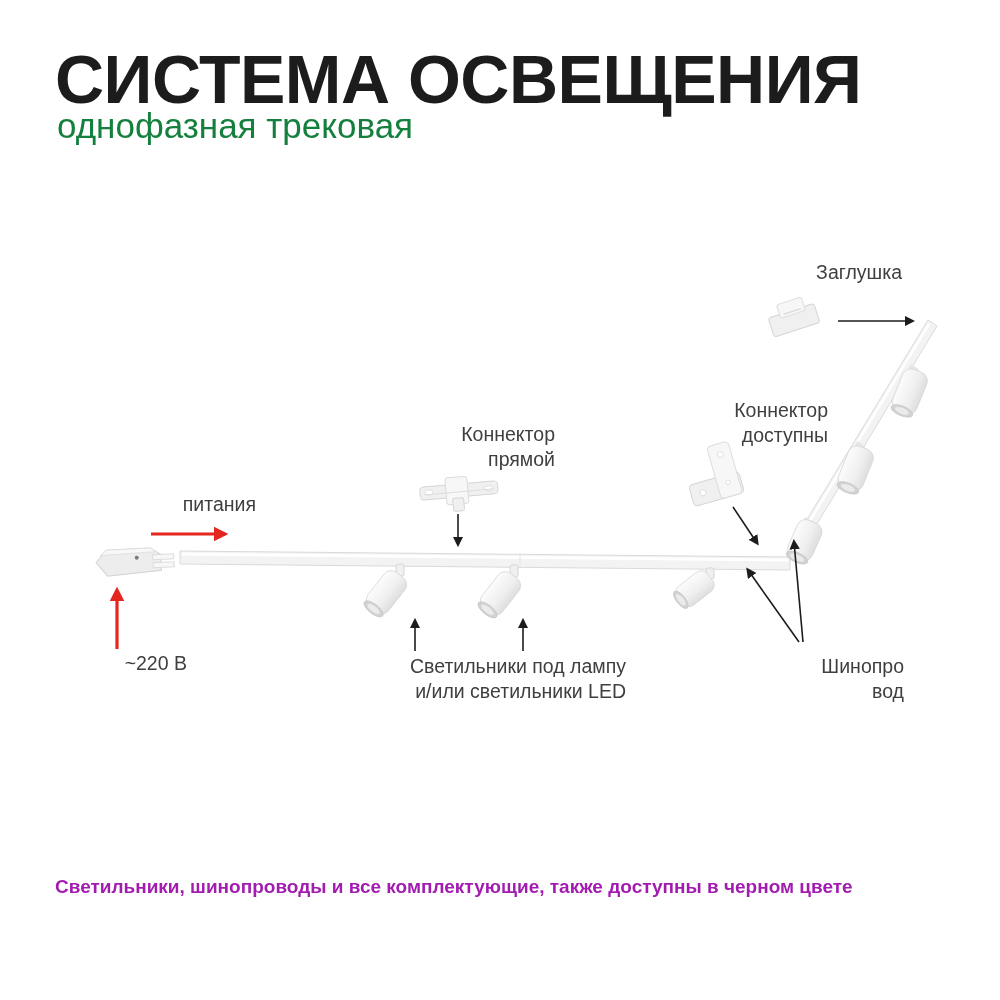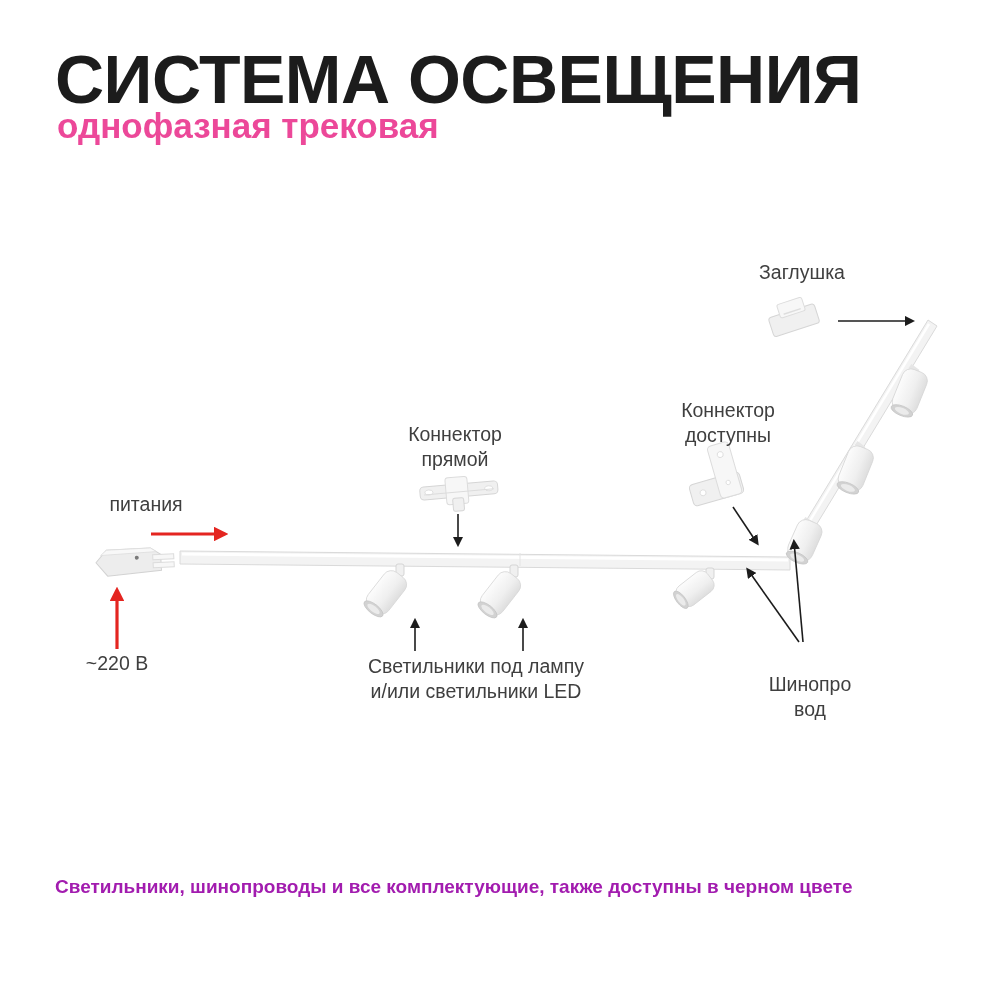--- a/index.html
+++ b/index.html
@@ -8,28 +8,28 @@
     font-family:"Liberation Sans", sans-serif;overflow:hidden;
     -webkit-font-smoothing:antialiased;
   }
   .title{
     position:absolute;left:55px;top:40px;
     font-size:68px;font-weight:800;letter-spacing:-0.5px;
     color:var(--text-dark,#1c1c1c);white-space:nowrap;
   }
   .subtitle{
     position:absolute;left:57px;top:106px;
-    font-size:35px;font-weight:700;color:#ec4899;white-space:nowrap;
+    font-size:35px;font-weight:400;color:#15803d;white-space:nowrap;
   }
   .dlabel{
     position:absolute;text-align:center;
     font-size:19.5px;line-height:24.5px;font-weight:400;
     color:var(--text-label,#3f3f3f);
   }
-  .dlabel span{display:block;}
+  .dlabel span{display:block;text-align:right;}
   .footer-note{
     position:absolute;left:55px;top:876px;width:910px;
     font-size:19px;font-weight:700;color:#a21caf;
   }
   svg.scene{position:absolute;left:0;top:0;}
   .comp{fill:#f0f0f0;stroke:#d5d5d5;stroke-width:1;}
   .compLight{fill:#f7f7f7;stroke:#dcdcdc;stroke-width:1;}
   .hole{fill:#ffffff;stroke:#d9d9d9;stroke-width:0.8;}
   .arrow{stroke:var(--arrow-black,#1c1c1c);stroke-width:1.6;fill:none;}
   .arrowRed{stroke:var(--arrow-red,#e42520);stroke-width:3.2;fill:none;}
@@ -183,18 +183,18 @@
 
 <div class="dlabel" style="left:47px;top:651px;width:140px;">
   <span>~220 В</span>
 </div>
 
 <div class="dlabel" style="left:326px;top:654px;width:300px;">
   <span>Светильники под лампу</span>
   <span>и/или светильники LED</span>
 </div>
 
-<div class="dlabel" style="left:740px;top:654px;width:140px;margin-top:18px;">
+<div class="dlabel" style="left:764px;top:654px;width:140px;">
   <span>Шинопро</span>
   <span>вод</span>
 </div>
 
 <div class="footer-note">Светильники, шинопроводы и все комплектующие, также доступны в черном цвете</div>
 
 </body></html>

